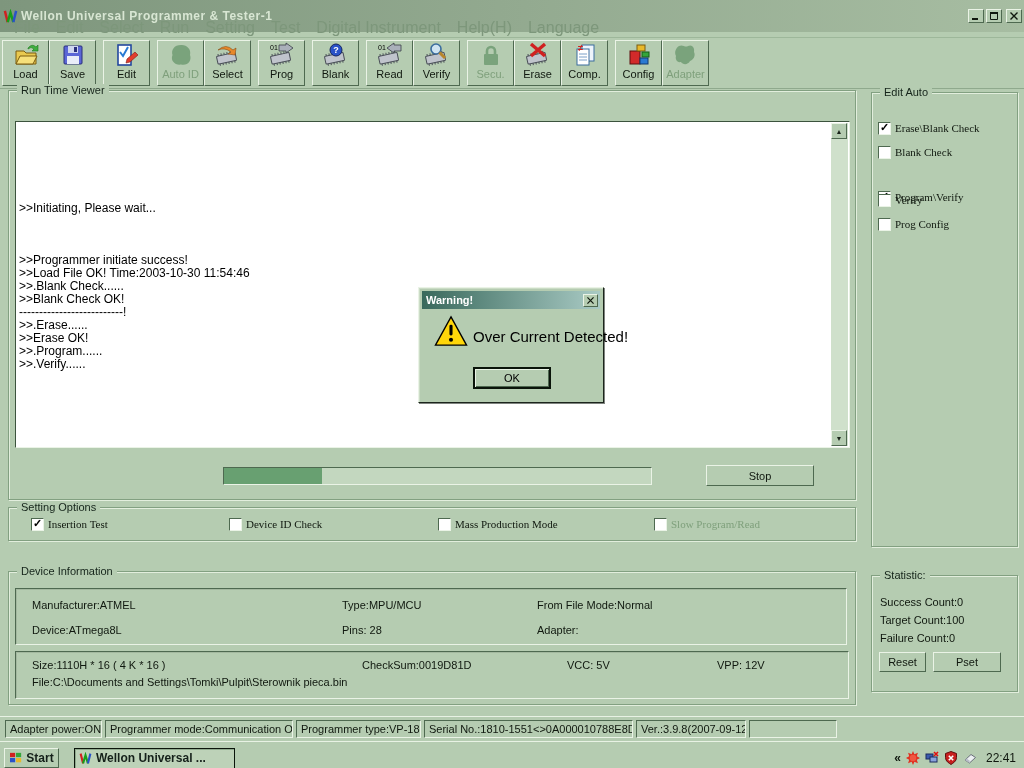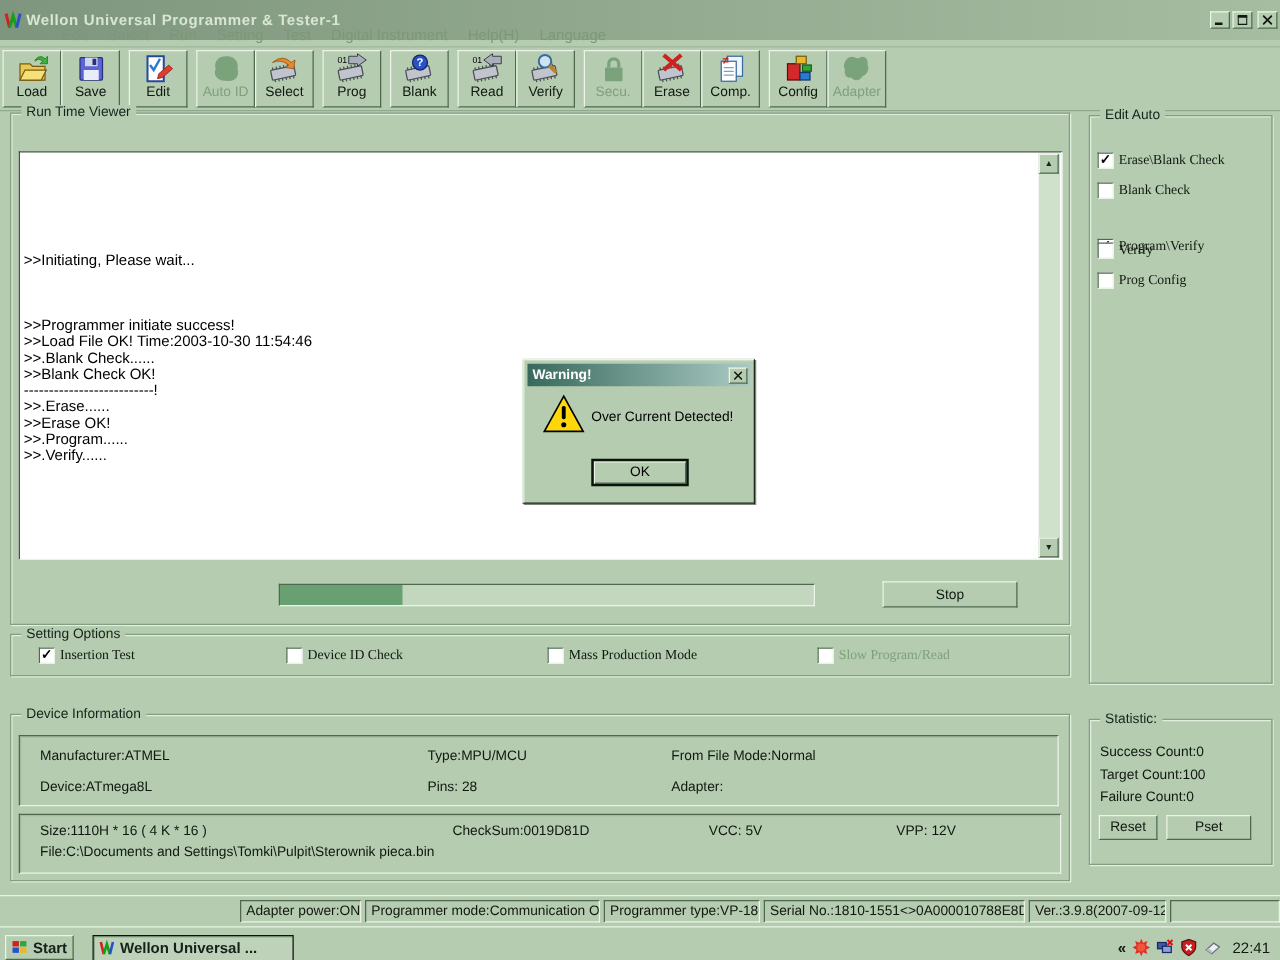--- a/index.html
+++ b/index.html
@@ -15,21 +15,21 @@
     background:linear-gradient(to right,#7e967d,#a7bda2); display:flex; align-items:center; padding:16px 2px; }
   .titlebar .logo { width:15px; height:15px; margin:0 3px 0 1px; flex:0 0 auto; }
   .title-text { color:#d8e6d3; font-weight:bold; font-size:12px; letter-spacing:.5px; white-space:nowrap; }
   .win-btns { margin-left:auto; display:flex; gap:2px; }
   .win-btn { width:16px; height:14px; display:flex; align-items:flex-end; justify-content:center; padding-bottom:2px; }
   .win-btn svg { width:8px; height:8px; }
   .win-btn.close { margin-left:2px; }
 
   
   .menubar { position:absolute; left:0; top:18px; width:1024px; height:20px; display:flex; align-items:center; padding-left:6px; border-bottom:1px solid #9db79a; }
-  .menu-item { padding:0 8px; color:#7d977b; font-size:12px; }
+  .menu-item { padding:0 8px; color:#7d977b; font-size:16px; }
 
   
   .toolbar { position:absolute; left:0; top:39px; width:1024px; height:50px; display:flex; align-items:flex-start; padding:1px 0 0 2px; border-bottom:1px solid #8fa98d; }
   .tgroup { display:flex; }
   .tsep { width:7px; height:46px; }
   .tbtn { width:47px; height:46px; display:flex; flex-direction:column; align-items:center; justify-content:flex-start; }
   .tbtn svg.tico { width:26px; height:26px; margin-top:1px; }
   .tbtn .tlabel { font-size:11px; line-height:12px; color:#10180f; }
   .tbtn.disabled .tlabel { color:#7fa07c; }
 
@@ -62,21 +62,21 @@
 
   
   .dpanel { position:absolute; background:#b5ccb1; border:1px solid; border-color:#4e6950 #eaf3e6 #eaf3e6 #4e6950; box-shadow:inset 1px 1px 0 #a3b89f; }
   .dtext { position:absolute; font-size:11px; color:#10180f; white-space:nowrap; }
 
   
   .stat-line { position:absolute; left:8px; font-size:11px; color:#10180f; white-space:nowrap;text-align:right; }
   .sbtn2 { position:absolute; height:20px; font-size:11px; display:flex; align-items:center; justify-content:center; color:#10180f; }
 
   
-  .statusbar { position:absolute; left:0; top:716px; width:1024px; height:25px; display:flex; align-items:center; padding-left:5px; gap:3px; border-top:1px solid #e8f2e4;justify-content:flex-end; }
+  .statusbar { position:absolute; left:0; top:716px; width:1024px; height:25px; display:flex; align-items:center; padding-left:5px; gap:3px; border-top:1px solid #e8f2e4; }
   .seg { height:18px; padding:0 4px; display:flex; align-items:center; font-size:11px; white-space:nowrap; overflow:hidden; color:#10180f; }
 
   
   .taskbar { position:absolute; left:0; top:741px; width:1024px; height:27px; border-top:1px solid #e8f2e4; display:flex; align-items:center; padding:16px 4px; }
   .startbtn { width:55px; height:20px; display:flex; align-items:center; justify-content:center; gap:3px; font-weight:bold; font-size:12px; }
   .startbtn svg { width:14px; height:12px; }
   .taskbtn { margin-left:15px; width:161px; height:21px; display:flex; align-items:center; gap:4px; padding:0 4px;
     background:#bdd2b8; border:1px solid #0a140a; box-shadow:inset 1px 1px 0 #8fa98d; font-weight:bold; font-size:12px; white-space:nowrap; overflow:hidden; }
   .taskbtn svg { width:13px; height:13px; flex:0 0 auto; }
   .tray { margin-left:auto; display:flex; align-items:center; gap:5px; padding-right:4px; }
@@ -86,21 +86,21 @@
 
   
   .dialog { position:absolute; left:418px; top:287px; width:186px; height:116px; background:#b5ccb1;
     border:1px solid; border-color:#eaf3e6 #1c241c #1c241c #eaf3e6; box-shadow:1px 1px 0 rgba(20,30,20,.55), inset 1px 1px 0 #cbdcc6; }
   .dlg-title { position:absolute; left:3px; top:3px; right:3px; height:18px;
     background:linear-gradient(to right,#39695c,#a9cac4); display:flex; align-items:center; padding:0 2px 0 4px; }
   .dlg-title-text { color:#fff; font-weight:bold; font-size:11px; }
   .dlg-close { margin-left:auto; width:15px; height:13px; display:flex; align-items:center; justify-content:center; }
   .dlg-close svg { width:7px; height:7px; }
   .warn-tri { position:absolute; left:14px; top:27px; width:36px; height:33px; }
-  .dlg-msg { position:absolute; left:54px; top:40px; font-size:11px; color:#000; white-space:nowrap; }
+  .dlg-msg { position:absolute; left:54px; top:40px; font-size:15px; color:#000; white-space:nowrap; }
   .okbtn { position:absolute; left:54px; top:79px; width:78px; height:22px; background:#b5ccb1;
     border:2px solid #0a140a; box-shadow:inset 1px 1px 0 #eaf3e6, inset -1px -1px 0 #4e6950;
     font-size:11px; display:flex; align-items:center; justify-content:center; color:#000; }
 </style>
 </head>
 <body>
 
 <div id="screen">
 
   <div class="titlebar">

